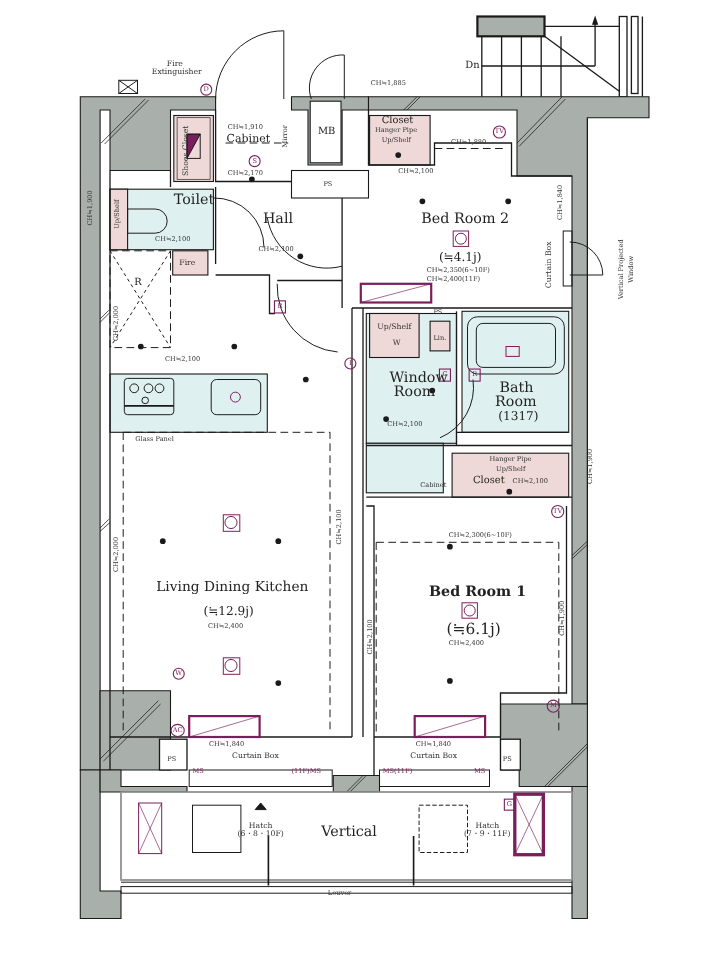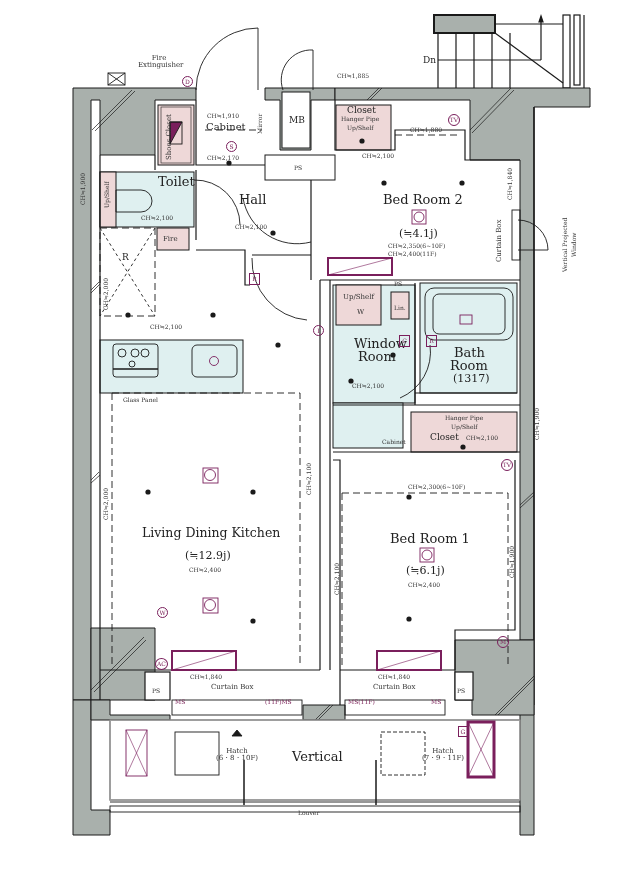--- a/index.html
+++ b/index.html
@@ -306,22 +306,22 @@
 <span class="lbl xs vert" style="left:534px;top:440px;">CH≒1,900</span>
 
 <span class="lbl big" style="left:142px;top:517px;margin-top:10px;">Living Dining Kitchen</span>
 <span class="lbl md" style="left:185px;top:550px;font-size:11px;">(≒12.9j)</span>
 <span class="lbl xs" style="left:189px;top:567px;">CH≒2,400</span>
 <span class="lbl xs vert" style="left:103px;top:520px;">CH≒2,000</span>
 <span class="lbl xs vert" style="left:306px;top:495px;">CH≒2,100</span>
 <span class="lbl xs pink" style="left:157px;top:607px;border:1px solid #7a1f5c;border-radius:50%;width:9px;height:9px;text-align:center;line-height:9px;">W</span>
 <span class="lbl xs pink" style="left:155px;top:658px;border:1px solid #7a1f5c;border-radius:50%;width:11px;height:10px;text-align:center;line-height:10px;">AC</span>
 
-<span class="lbl room" style="left:390px;top:532px;">Bed Room 1</span>
-<span class="lbl md" style="left:406px;top:565px;font-size:11px;">(≒6.1j)</span>
+<span class="lbl room" style="left:390px;top:532px;font-weight:bold;">Bed Room 1</span>
+<span class="lbl md" style="left:406px;top:565px;font-size:14px;">(≒6.1j)</span>
 <span class="lbl xs" style="left:408px;top:582px;">CH≒2,400</span>
 <span class="lbl xs" style="left:408px;top:484px;">CH≒2,300(6~10F)</span>
 <span class="lbl xs vert" style="left:509px;top:578px;">CH≒1,900</span>
 <span class="lbl xs vert" style="left:334px;top:595px;">CH≒2,100</span>
 <span class="lbl xs pink" style="left:501px;top:459px;border:1px solid #7a1f5c;border-radius:50%;width:10px;height:10px;text-align:center;line-height:10px;">TV</span>
 <span class="lbl xs pink" style="left:497px;top:636px;border:1px solid #7a1f5c;border-radius:50%;width:10px;height:10px;text-align:center;line-height:10px;">M</span>
 
 <span class="lbl xs" style="left:190px;top:674px;">CH≒1,840</span>
 <span class="lbl sm" style="left:211px;top:684px;">Curtain Box</span>
 <span class="lbl xs pink" style="left:175px;top:699px;">MS</span>

